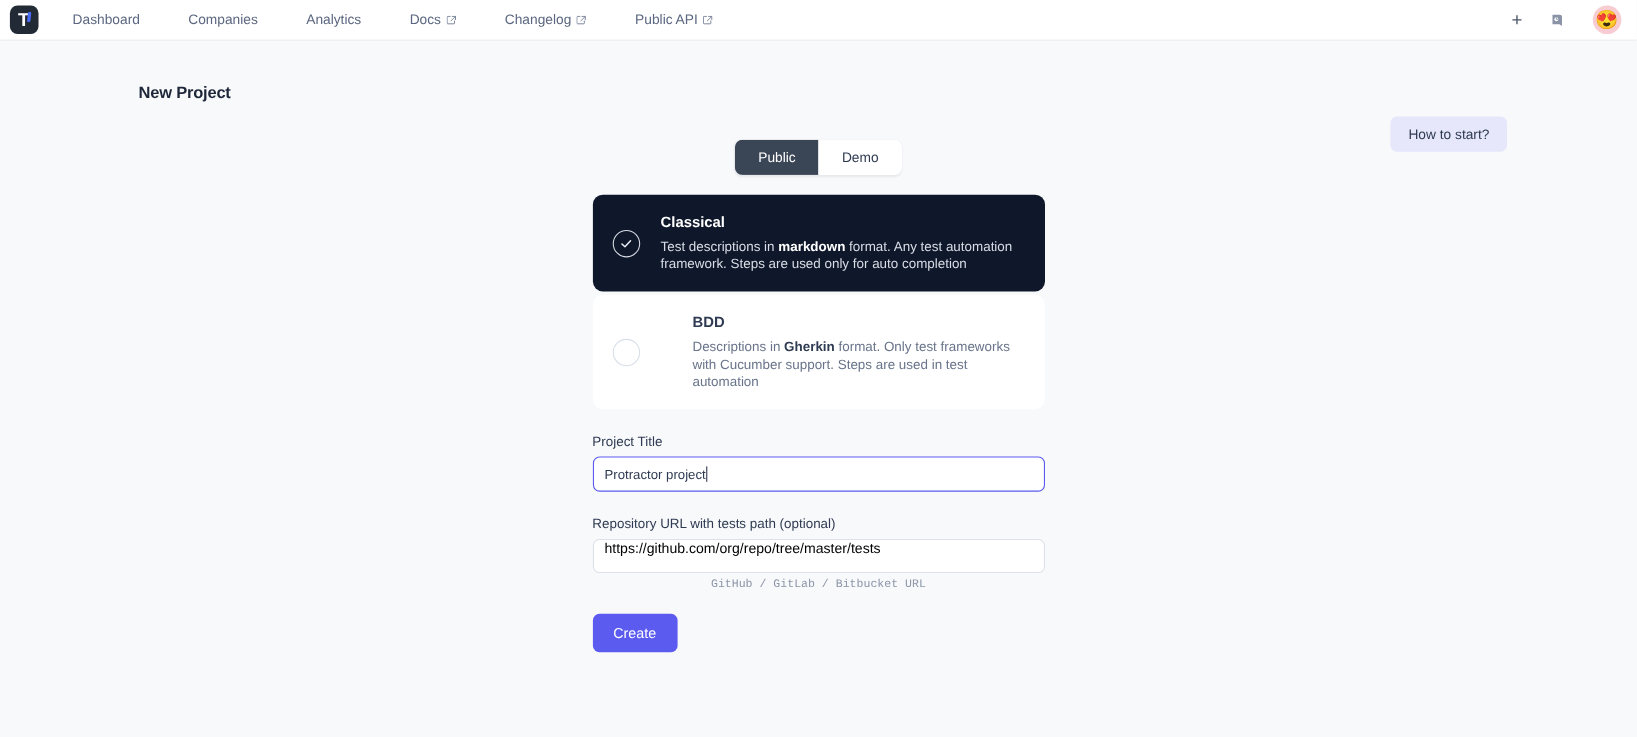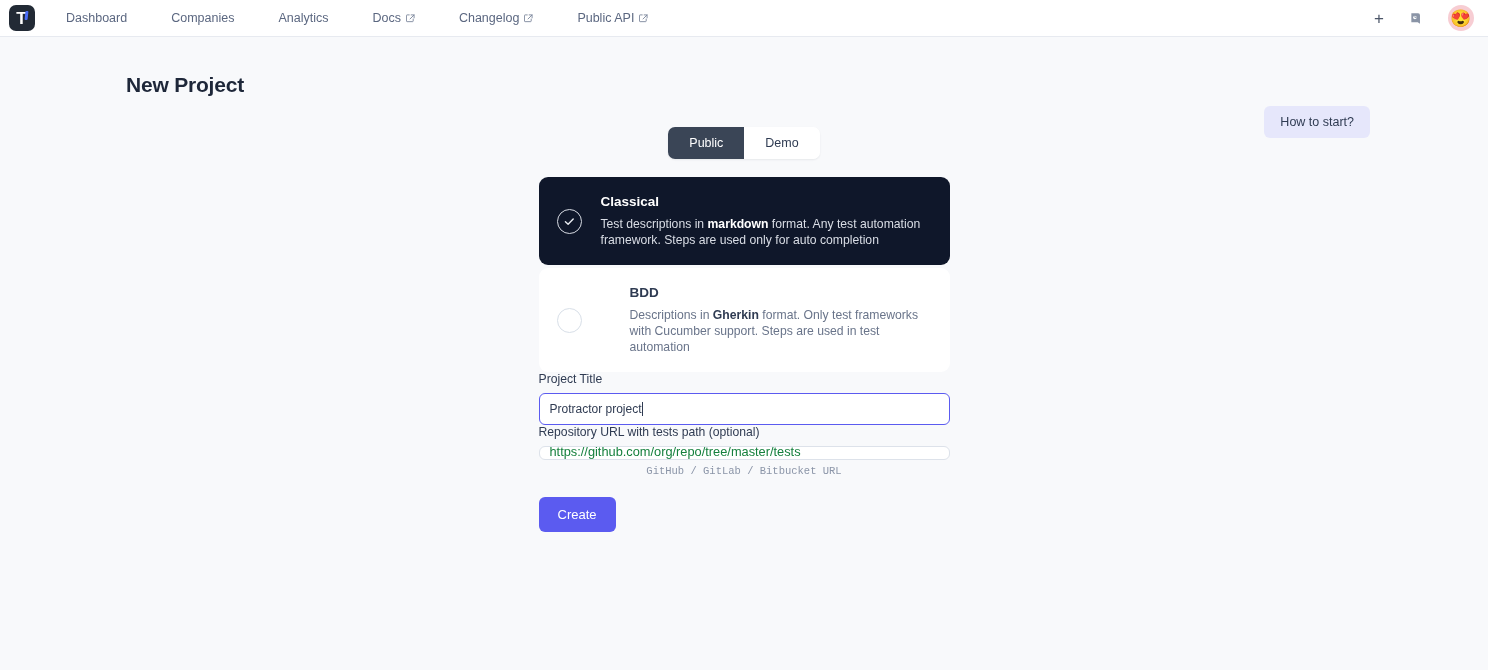--- a/index.html
+++ b/index.html
@@ -125,21 +125,21 @@
 
   
   .page-head {
     display: flex;
     align-items: center;
     padding: 33px 0 0 0;
     position: relative;
     height: 62px;
   }
   .page-title {
-    font-size: 21px;
+    font-size: 15px;
     font-weight: 700;
     color: #1e2739;
     margin-left: 126px;
     letter-spacing: -0.2px;
   }
   .how-to-start {
     position: absolute;
     right: 118px;
     top: 69px;
     background: #e6e7fb;
@@ -231,21 +231,21 @@
   .option-desc {
     font-size: 12.2px;
     line-height: 16px;
   }
   .option-card.selected .option-desc { color: #d9dde5; }
   .option-card.unselected .option-desc { color: #6b7governor; color: #69748a; }
   .option-desc b { font-weight: 700; }
   .option-card.selected .option-desc b { color: #ffffff; }
   .option-card.unselected .option-desc b { color: #2f3b52; }
 
-  .field { }
+  .field { margin-top: 22px; }
   .field-label {
     font-size: 12.2px;
     color: #2f3b52;
     display: block;
     margin-bottom: 7px;
   }
 
   .helper {
     text-align: center;
     font-size: 10.5px;
@@ -282,29 +282,29 @@
     background: #ffffff;
     padding: 0 10px;
     font-size: 12px;
     color: #2f3b52;
     display: flex;
     align-items: center;
     cursor: text;
   }
   .input-faux-placeholder {
     width: 100%;
-    height: 14px;
+    height: 31px;
     border-radius: 6px;
     border: 1px solid #dde2ea;
     background: #ffffff;
     padding: 0 10px;
     font-size: 12.8px;
-    color: #15803d;
-    display: flex;
-    align-items: flex-end;
+    color: #000000;
+    display: flex;
+    align-items: flex-start;
     cursor: text;
   }
 </style>
 </head>
 <body>
 
 <div class="topbar">
 
   <div class="logo">
     <span class="t-glyph">T</span>

